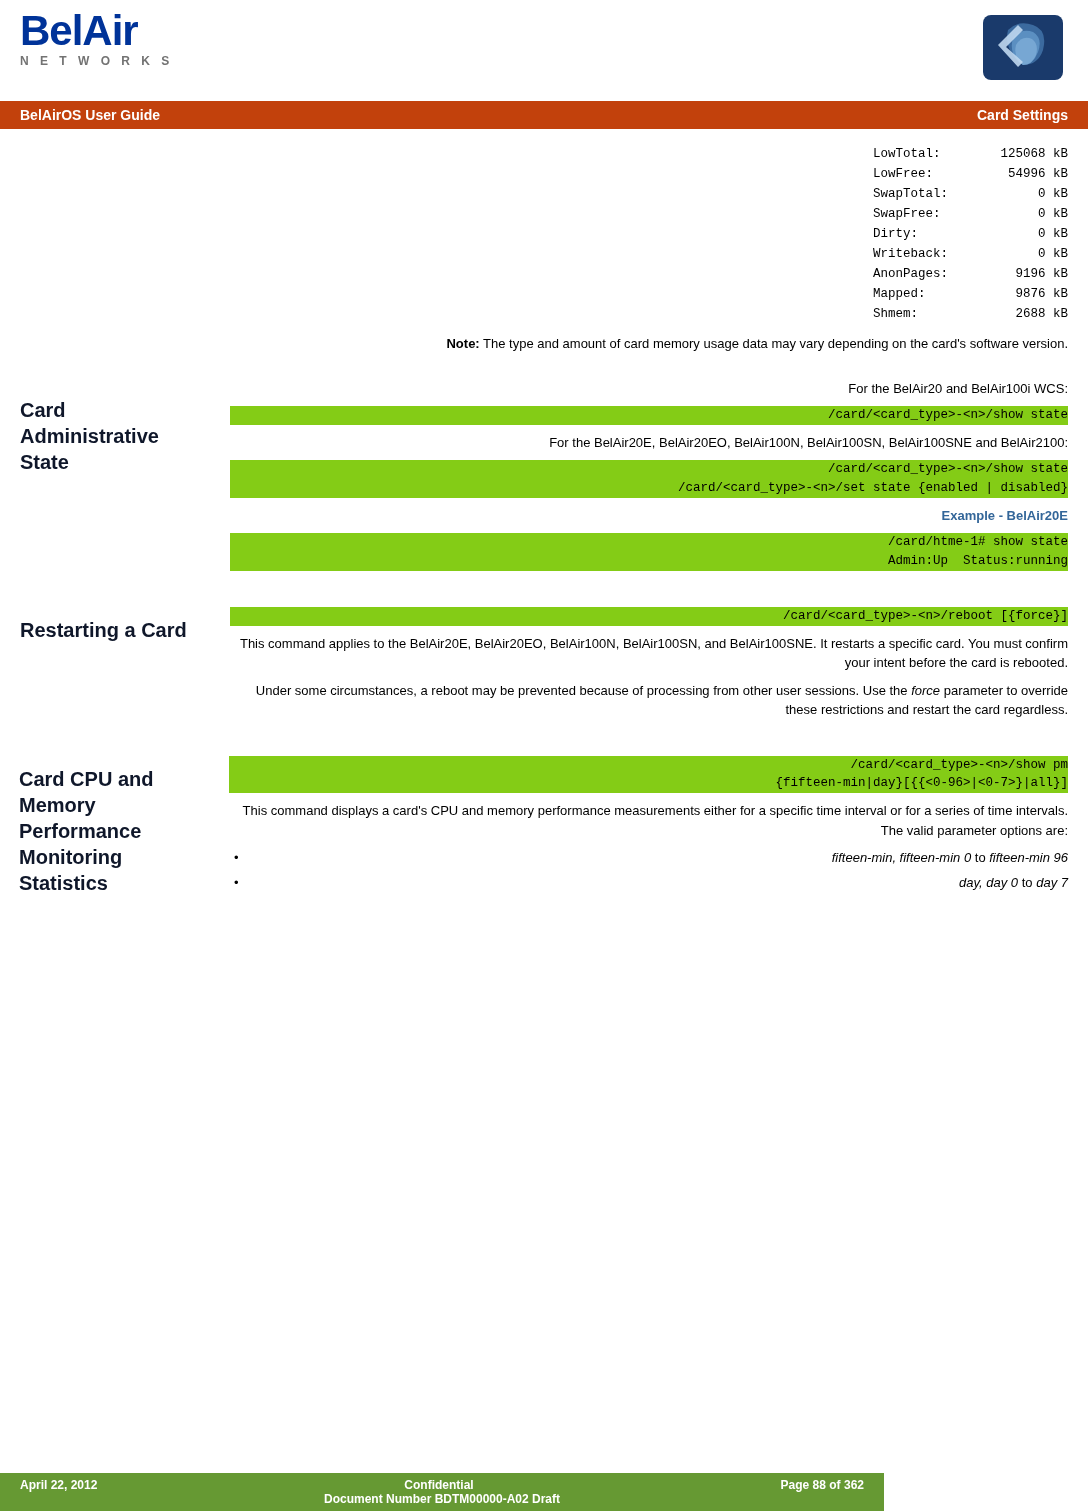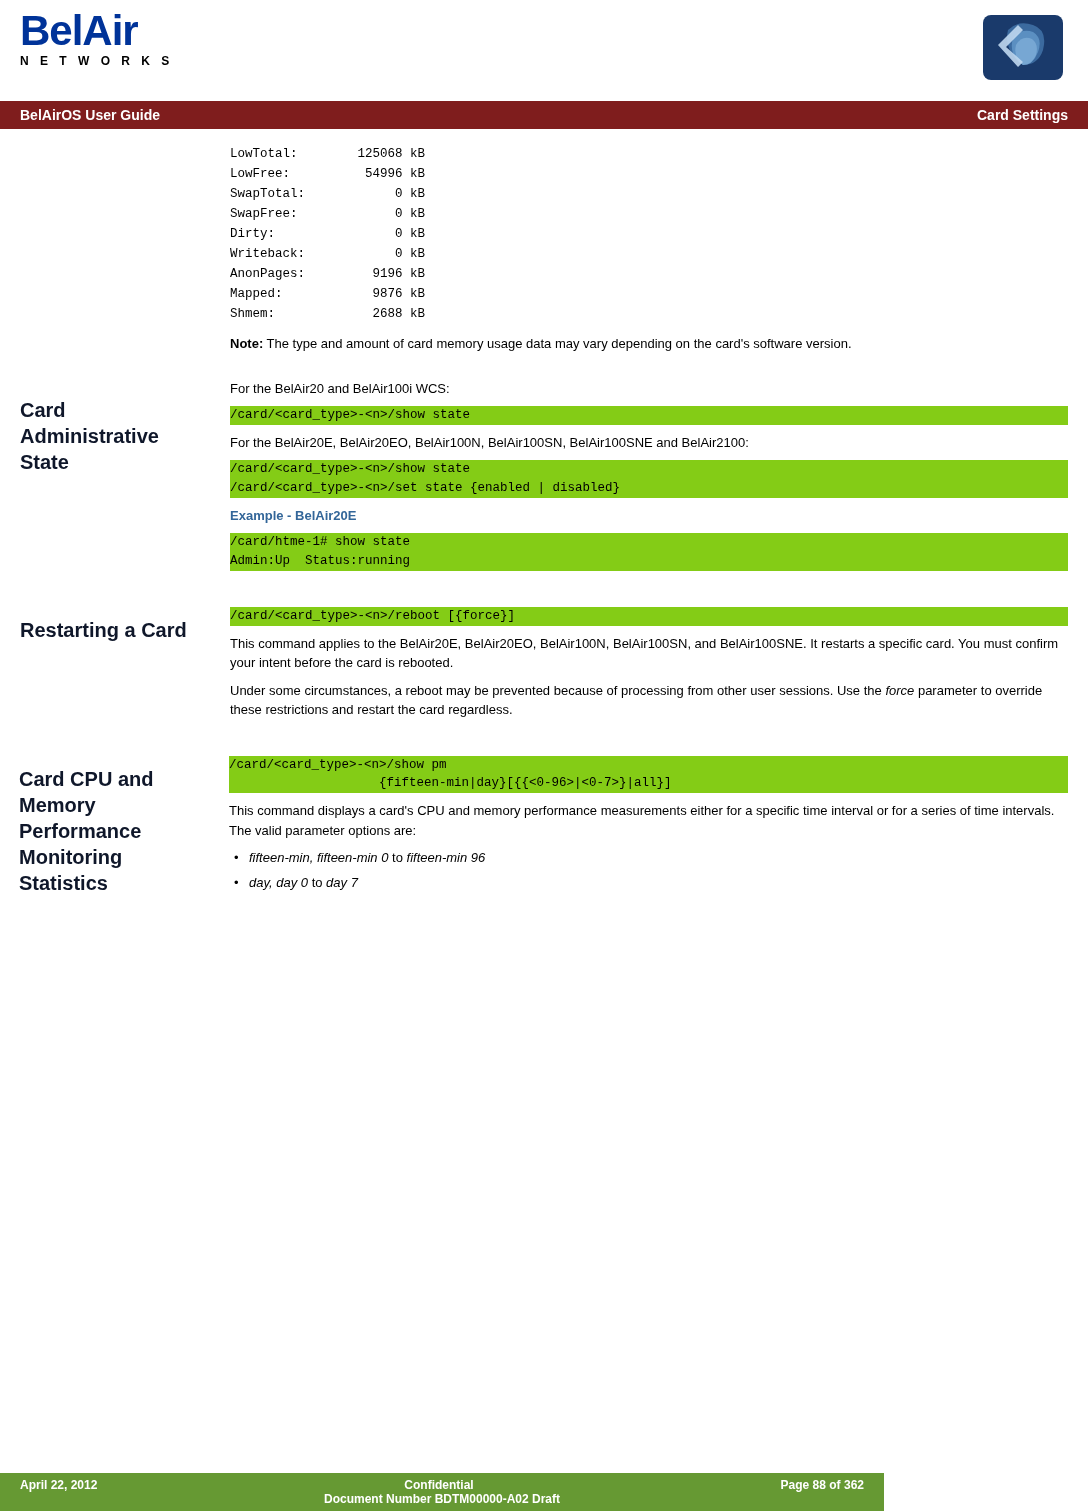--- a/index.html
+++ b/index.html
@@ -23,21 +23,21 @@
     }
 
     .logo-area {
       display: flex;
       flex-direction: column;
       align-items: flex-start;
     }
 
     
     .title-bar {
-      background: #7f1d1d;
+      background: #c2410c;
       color: #fff;
       display: flex;
       justify-content: space-between;
       padding: 6px 20px;
       font-size: 14px;
       font-weight: bold;
       margin-top: 8px;
     }
 
     
@@ -48,20 +48,21 @@
 
     .left-col {
       width: 200px;
       flex-shrink: 0;
       padding-right: 10px;
     }
 
     .right-col {
       flex: 1;
       padding-left: 10px;
+      text-align: right;
     }
 
     .section-heading {
       font-size: 20px;
       font-weight: bold;
       color: #0f172a;
       line-height: 1.3;
       margin-top: 18px;
     }
 
@@ -163,21 +164,21 @@
 <body>
 
 <div class="header">
   <div class="logo-area">
     <div style="display:flex; align-items:flex-start; gap:0;">
 
       <div style="font-size:42px; font-weight:900; color:#003399; line-height:1; font-family: Arial Black, Arial, sans-serif; letter-spacing:-1px;">
         <span style="color:#003399;">Bel</span><span style="color:#003399;">Air</span>
       </div>
     </div>
-    <div style="font-size:12px; letter-spacing:4px; color:#000000; font-weight:bold; margin-top:2px;">N E T W O R K S</div>
+    <div style="font-size:12px; letter-spacing:4px; color:#737373; font-weight:bold; margin-top:2px;">N E T W O R K S</div>
   </div>
 
   <div>
     <svg width="90" height="75" viewBox="0 0 90 75">
 
       <rect x="5" y="5" width="80" height="65" rx="8" fill="#1a3a6b"></rect>
 
       <path d="M 45 55 Q 25 40 30 20 Q 40 10 55 15 Q 70 20 65 40 Q 60 55 45 55Z" fill="#4a7fb5" opacity="0.7"></path>
       <path d="M 45 55 Q 30 45 35 28 Q 43 18 55 22 Q 65 28 60 42 Q 55 55 45 55Z" fill="#6a9fd0" opacity="0.7"></path>
       <path d="M 45 55 Q 35 48 38 35 Q 44 25 54 29 Q 61 34 58 45 Q 54 55 45 55Z" fill="#8ab8e0" opacity="0.6"></path>

